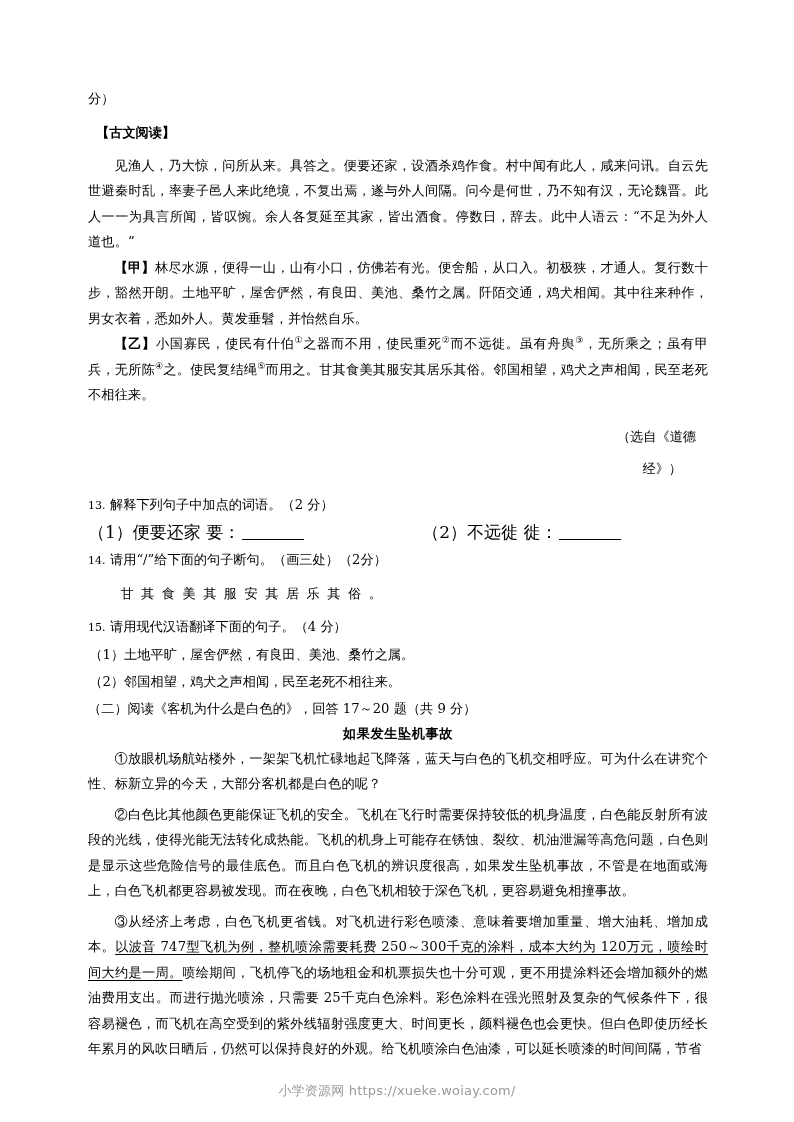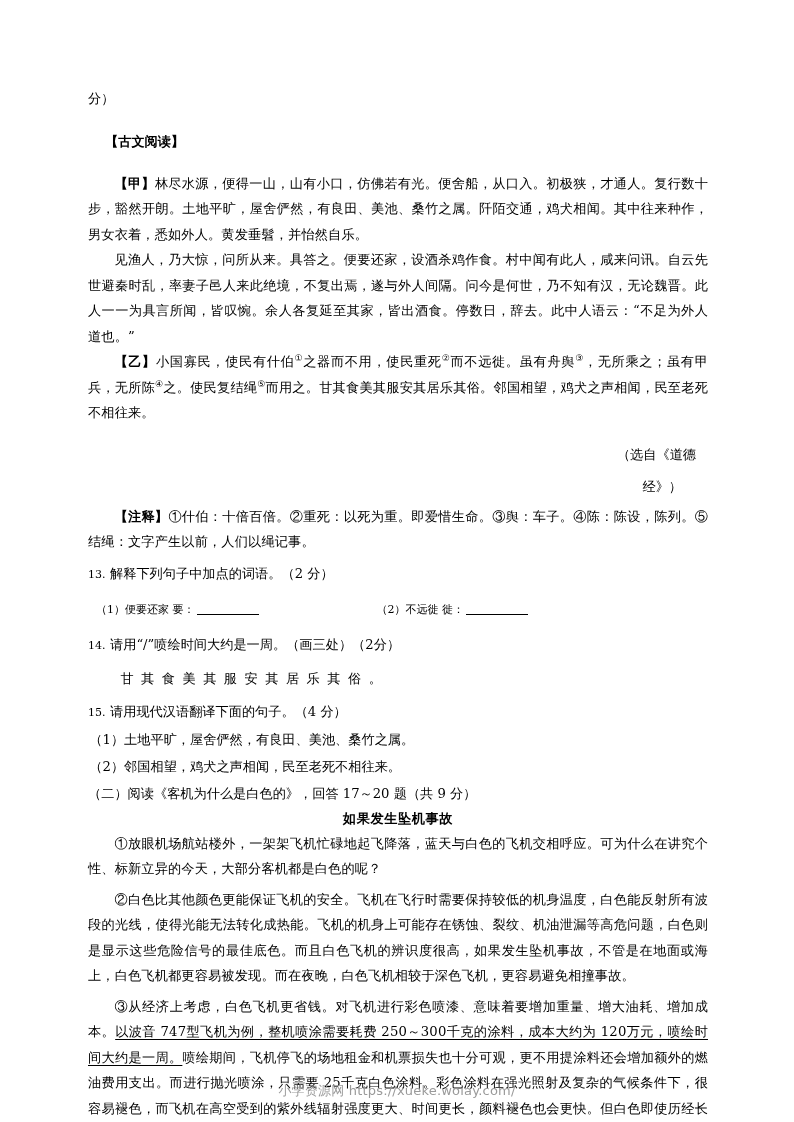--- a/index.html
+++ b/index.html
@@ -35,21 +35,21 @@
     text-justify: inter-ideograph;
     margin: 0;
     letter-spacing: 0.15px;
   }
   .indent2 { text-indent: 2em; }
   .noindent { text-indent: 0; }
   .section-head {
     font-size: 13.2px;
     font-weight: bold;
     line-height: 25px;
-    margin: 17px;
+    margin: 8px;
     text-indent: 0;
   }
   .bold { font-weight: bold; }
   .source-line {
     font-size: 13.2px;
     line-height: 24px;
     margin: 8px;
     text-align: right;
     padding-right: 4px;
   }
@@ -67,23 +67,23 @@
     position: relative;
     text-indent: 0;
   }
   .qnum {
     display: inline-block;
     min-width: 22px;
     font-size: 11px;
     vertical-align: baseline;
   }
   .blank-row {
-    font-size: 11px;
+    font-size: 17px;
     line-height: 27px;
-    margin: 8px;
+    margin: 0;
     display: flex;
     align-items: baseline;
   }
   .blank-item { white-space: nowrap; }
   .blank-item.second { margin-left: 118px; }
   .blank {
     display: inline-block;
     width: 62px;
     border-bottom: 1.3px solid #000;
     height: 14px;
@@ -129,45 +129,44 @@
 </head>
 <body>
 
 <div class="page">
   <div class="content">
 
     <p class="p noindent">分）</p>
 
     <p class="section-head">【古文阅读】</p>
 
+    <p class="p indent2">见渔人，乃大惊，问所从来。具答之。便要还家，设酒杀鸡作食。村中闻有此人，咸来问讯。自云先世避秦时乱，率妻子邑人来此绝境，不复出焉，遂与外人间隔。问今是何世，乃不知有汉，无论魏晋。此人一一为具言所闻，皆叹惋。余人各复延至其家，皆出酒食。停数日，辞去。此中人语云：“不足为外人道也。”</p>
+
     <p class="p indent2"><span class="bold">【甲】</span><span>林尽水源，便得一山，山有小口，仿佛若有光。便舍船，从口入。初极狭，才通人。复行数十步，豁然开朗。土地平旷，屋舍俨然，有良田、美池、桑竹之属。阡陌交通，鸡犬相闻。其中往来种作，男女衣着，悉如外人。黄发垂髫，并怡然自乐。</span></p>
-
-    <p class="p indent2">见渔人，乃大惊，问所从来。具答之。便要还家，设酒杀鸡作食。村中闻有此人，咸来问讯。自云先世避秦时乱，率妻子邑人来此绝境，不复出焉，遂与外人间隔。问今是何世，乃不知有汉，无论魏晋。此人一一为具言所闻，皆叹惋。余人各复延至其家，皆出酒食。停数日，辞去。此中人语云：“不足为外人道也。”</p>
 
     <p class="p indent2"><span class="bold">【乙】</span><span>小国寡民，使民有什伯</span><span class="sup">①</span><span>之器而不用，使民重死</span><span class="sup">②</span><span>而不远徙。虽有舟舆</span><span class="sup">③</span><span>，无所乘之；虽有甲兵，无所陈</span><span class="sup">④</span><span>之。使民复结绳</span><span class="sup">⑤</span><span>而用之。甘其食美其服安其居乐其俗。邻国相望，鸡犬之声相闻，民至老死不相往来。</span></p>
 
     <div class="gap-m"></div>
 
     <p class="source-line">（选自《道德</p>
     <p class="source-line2">经》）</p>
 
     <div class="gap-s"></div>
 
-    <p class="p indent2"><span class="bold">【注释】</span><span>①什伯：十倍百倍。②重死：以死为重。即爱惜生命。③舆：车子。④陈：陈设，陈列。⑤结绳：文字产生以前，人们以绳记事。</span></p>
 
     <div class="gap-s"></div>
 
     <p class="qline"><span class="qnum">13.</span><span>解释下列句子中加点的词语。（2 分）</span></p>
 
     <div class="blank-row">
       <span class="blank-item"><span>（1）便要还家   要：</span><span class="blank"></span></span>
       <span class="blank-item second"><span>（2）不远徙   徙：</span><span class="blank"></span></span>
     </div>
 
-    <p class="qline"><span class="qnum">14.</span><span>请用“/”喷绘时间大约是一周。（画三处）（2分）</span></p>
+    <p class="qline"><span class="qnum">14.</span><span>请用“/”给下面的句子断句。（画三处）（2分）</span></p>
 
     <p class="spaced">甘其食美其服安其居乐其俗。</p>
 
     <p class="qline"><span class="qnum">15.</span><span>请用现代汉语翻译下面的句子。（4 分）</span></p>
 
     <p class="qline" style="text-indent:0.1em">（1）土地平旷，屋舍俨然，有良田、美池、桑竹之属。</p>
     <p class="qline" style="text-indent:0.1em">（2）邻国相望，鸡犬之声相闻，民至老死不相往来。</p>
 
 
     <p class="qline" style="text-indent:0">（二）阅读《客机为什么是白色的》，回答 17～20 题（共 9 分）</p>

